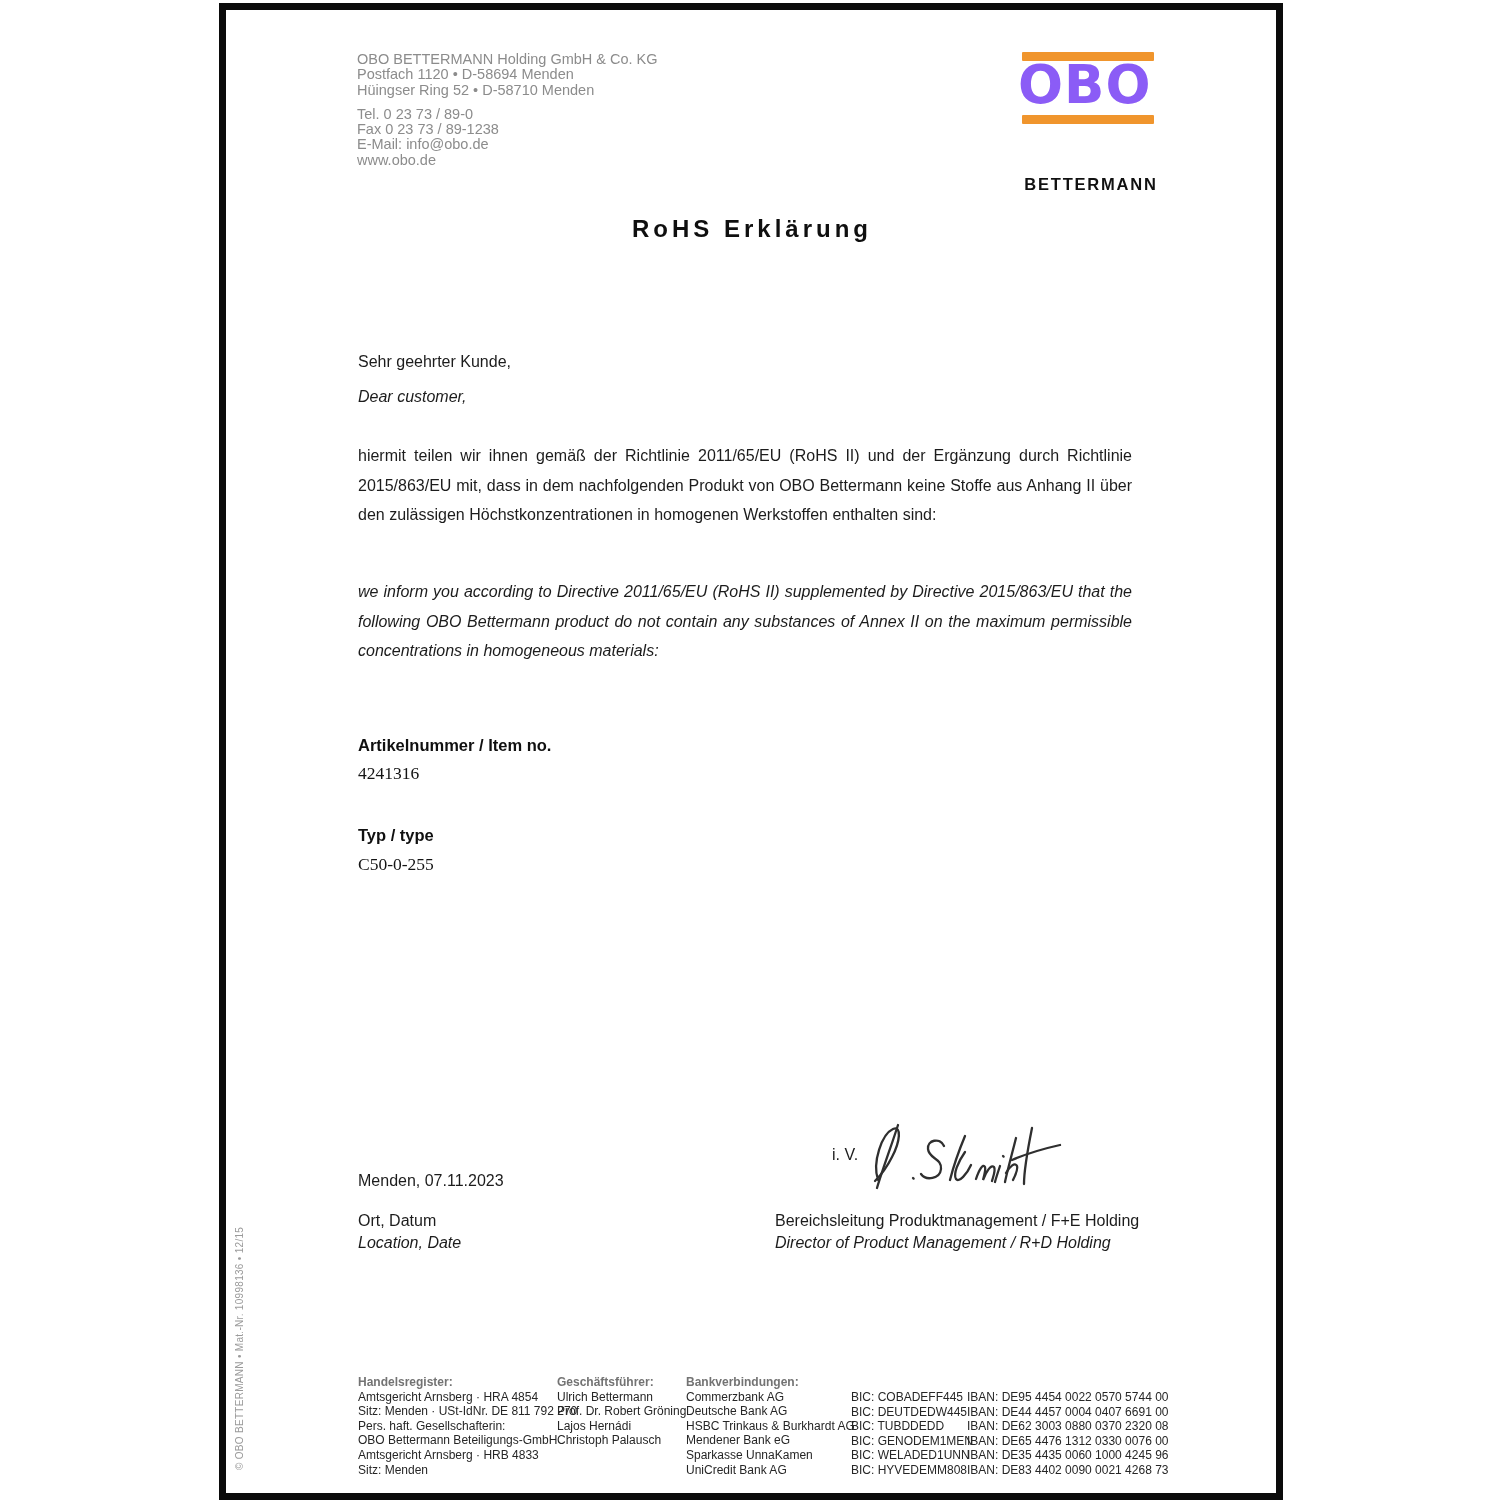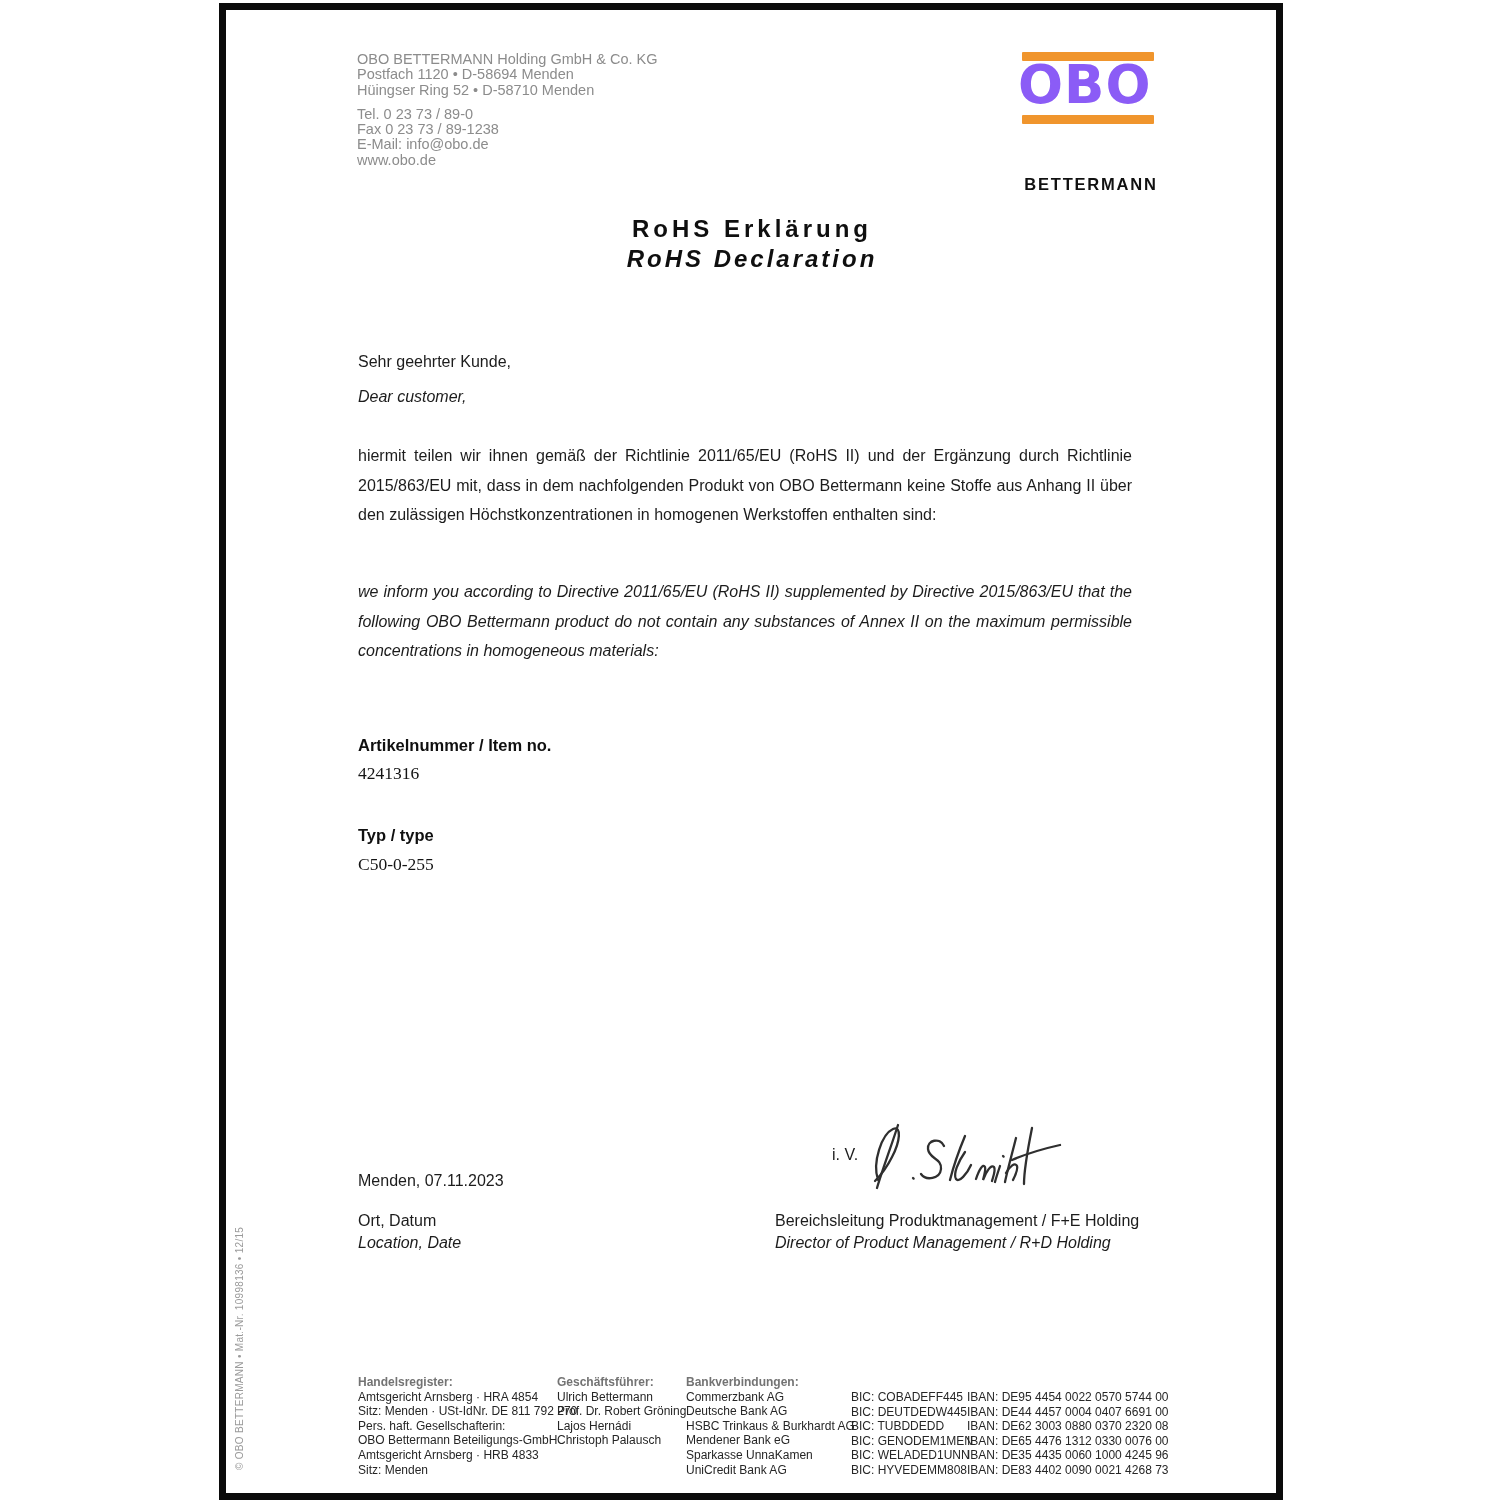--- a/index.html
+++ b/index.html
@@ -71,21 +71,20 @@
     </div>
   </div>
 
   <div class="abs logo-bar" style="top:52px;"></div>
   <div class="abs logo-obo">OBO</div>
   <div class="abs logo-bar" style="top:115px;"></div>
   <div class="abs logo-bet">BETTERMANN</div>
 
   <div class="abs title-wrap">
     <div class="title-de">RoHS Erklärung</div>
-    <div class="title-en">RoHS Declaration</div>
   </div>
 
   <div class="abs greet-de">Sehr geehrter Kunde,</div>
   <div class="abs greet-en">Dear customer,</div>
 
   <div class="abs para de">hiermit teilen wir ihnen gemäß der Richtlinie 2011/65/EU (RoHS II) und der Ergänzung durch Richtlinie 2015/863/EU mit, dass in dem nachfolgenden Produkt von OBO Bettermann keine Stoffe aus Anhang II über den zulässigen Höchstkonzentrationen in homogenen Werkstoffen enthalten sind:</div>
   <div class="abs para en">we inform you according to Directive 2011/65/EU (RoHS II) supplemented by Directive 2015/863/EU that the following OBO Bettermann product do not contain any substances of Annex II on the maximum permissible concentrations in homogeneous materials:</div>
 
   <div class="abs fld-label" style="top:736px;">Artikelnummer / Item no.</div>
   <div class="abs fld-value" style="top:763px;">4241316</div>

